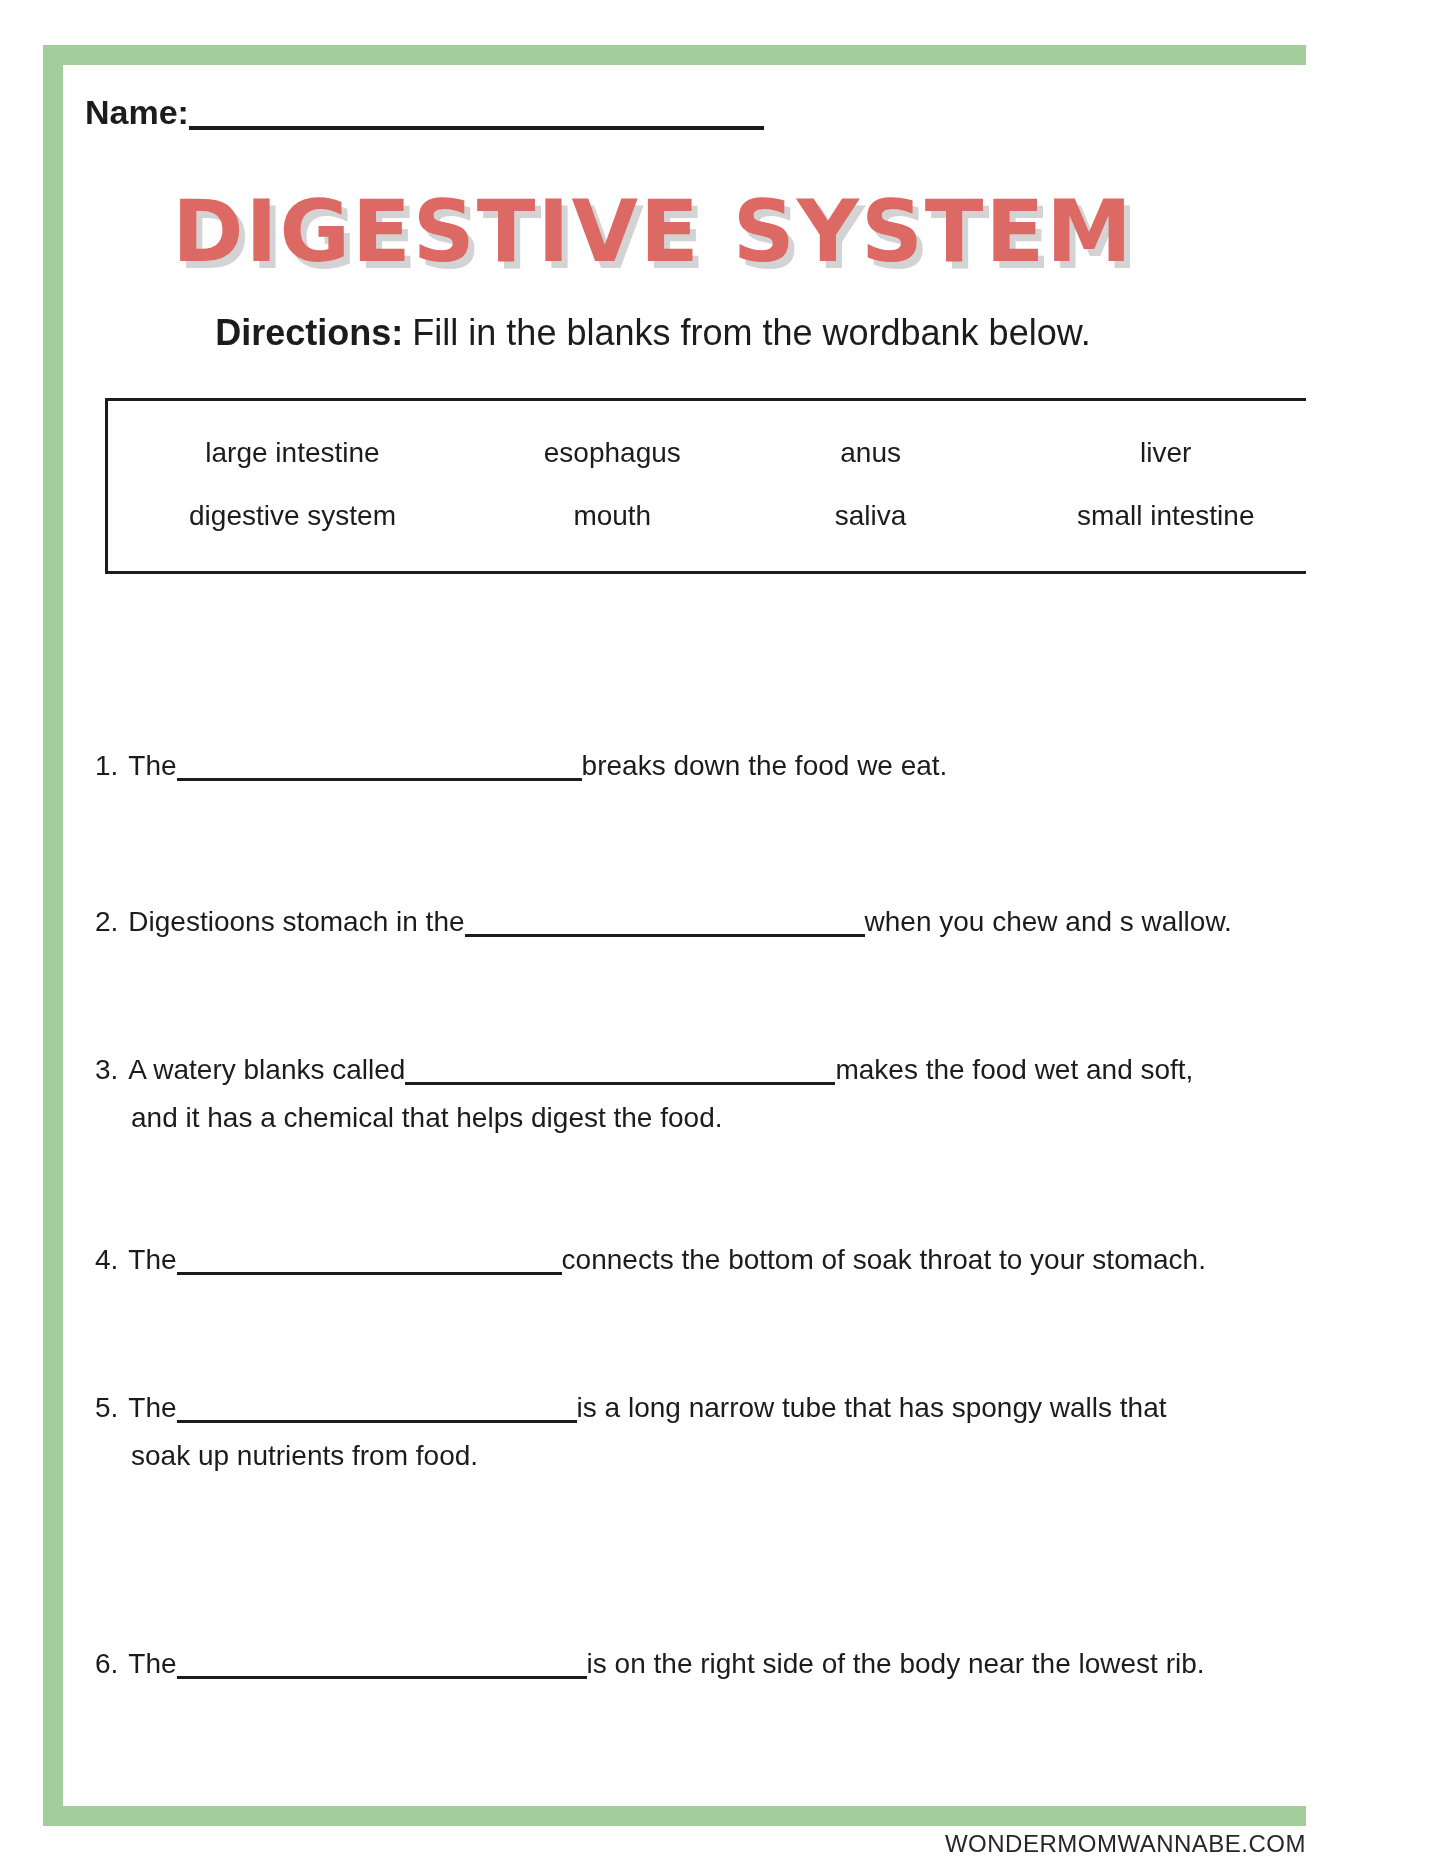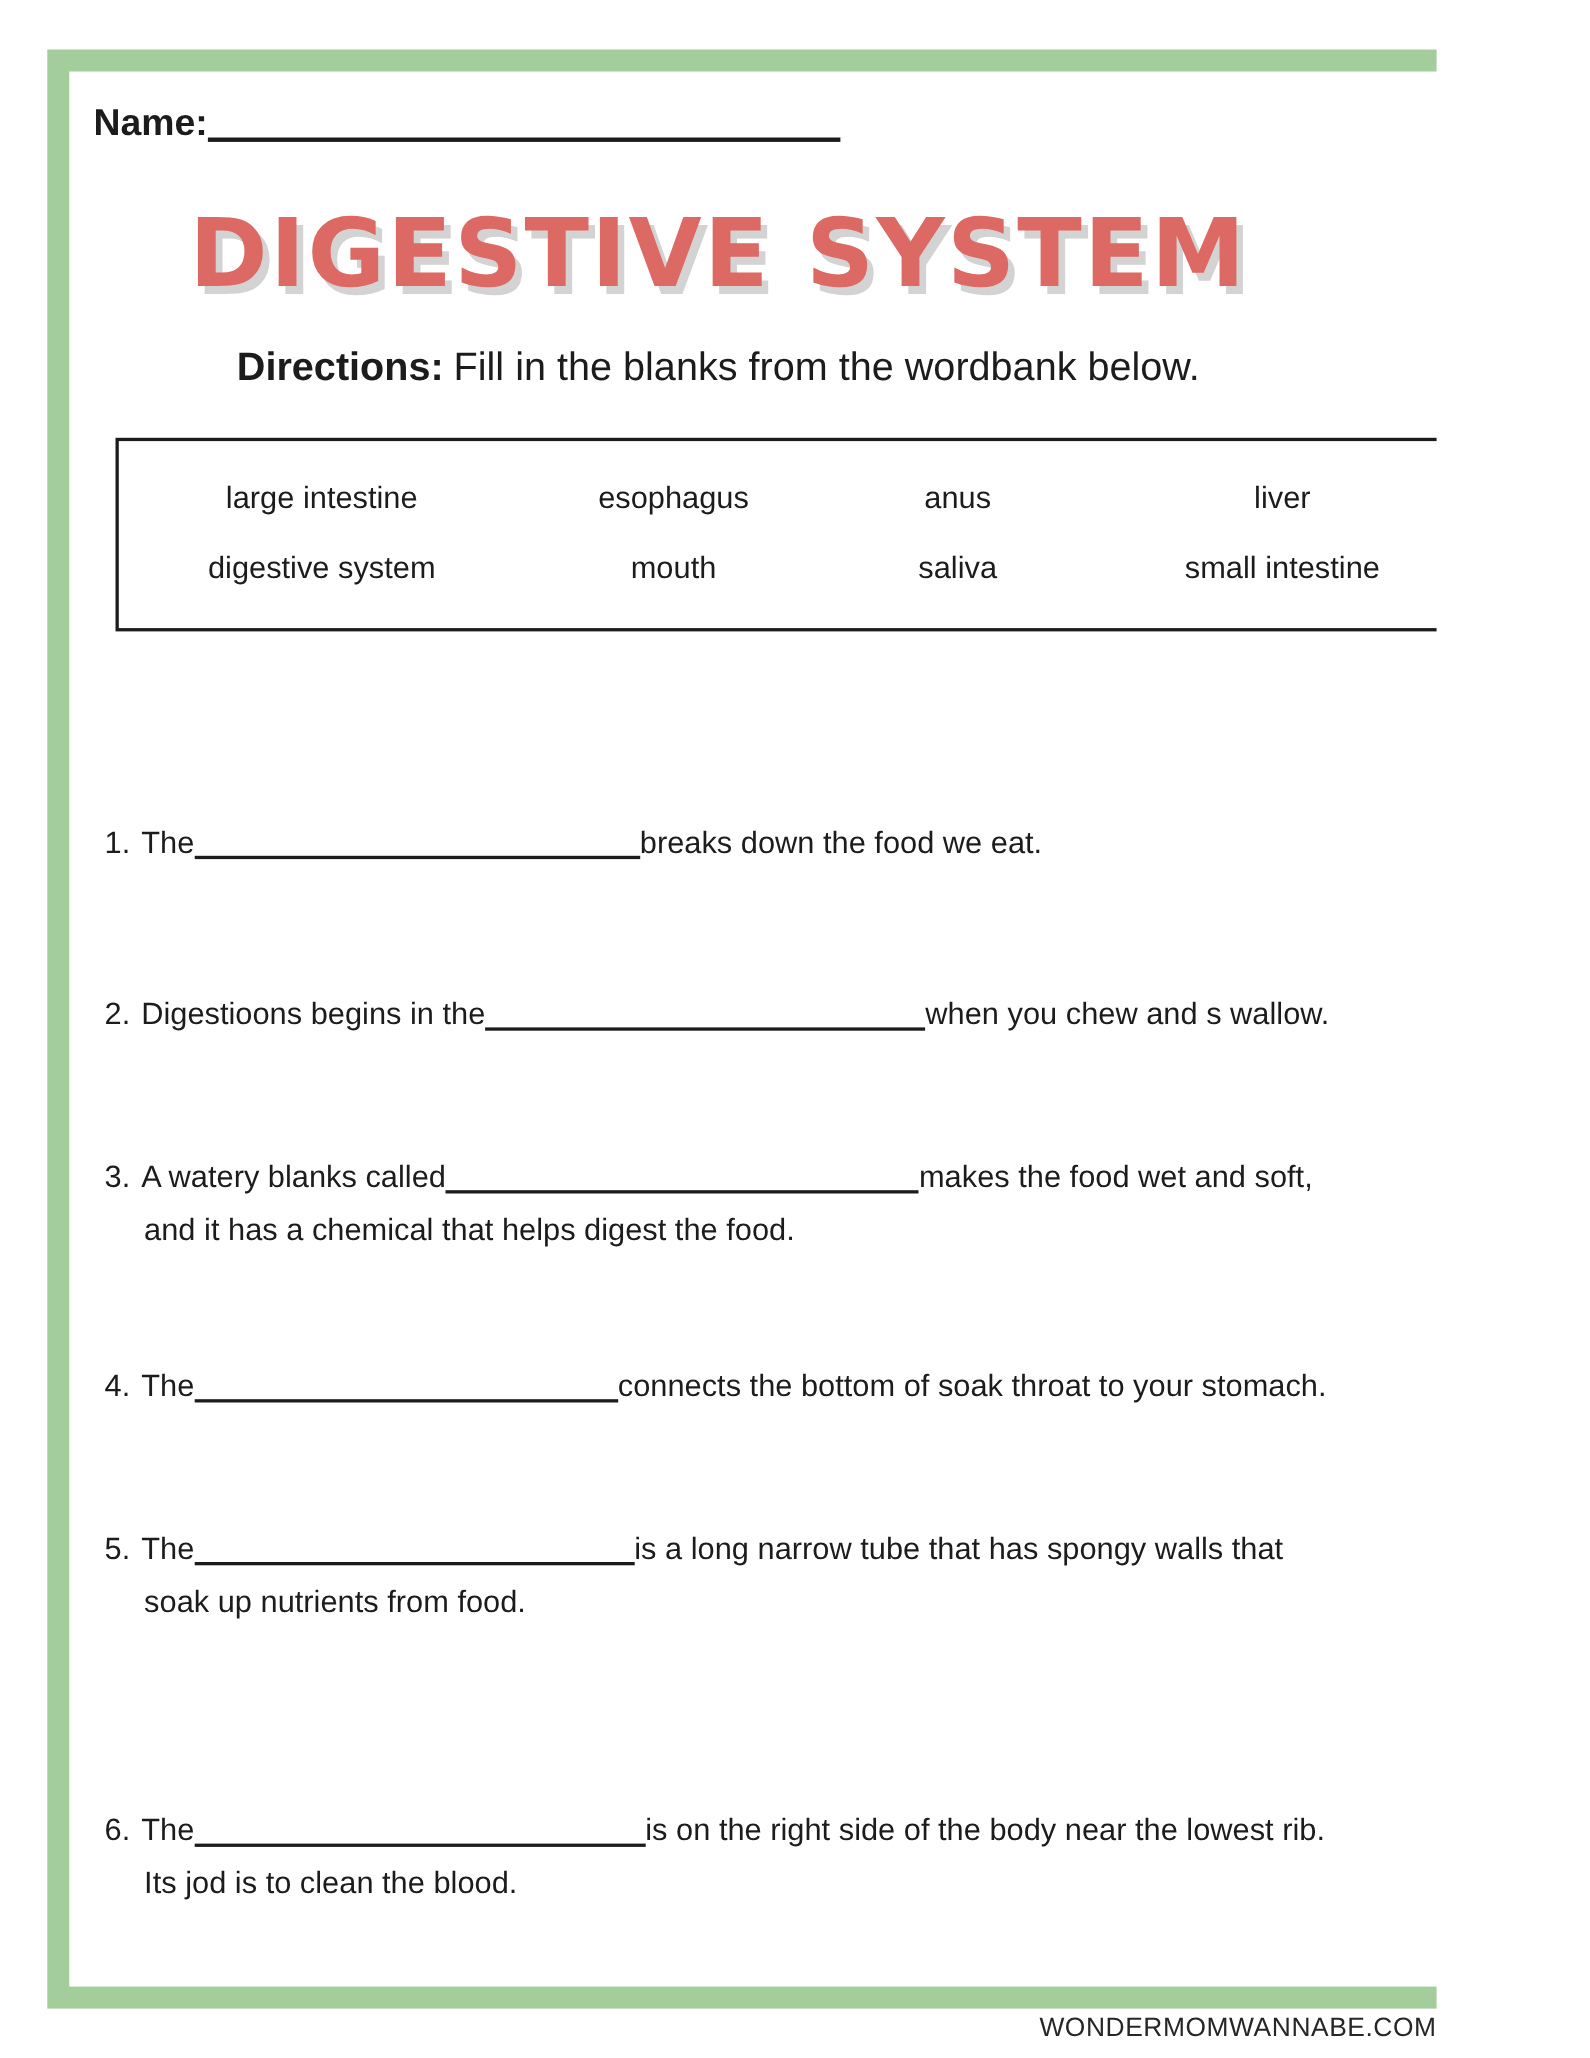--- a/index.html
+++ b/index.html
@@ -140,37 +140,36 @@
     <span>mouth</span>
     <span>saliva</span>
     <span>small intestine</span>
   </div>
 
   <div class="question" style="top:742px">
     <span class="q-num">1.</span><span>The</span><span class="blank" style="width:405px"></span><span>breaks down the food we eat.</span>
   </div>
 
   <div class="question" style="top:898px">
-    <span class="q-num">2.</span><span>Digestioons begins in the</span><span class="blank" style="width:400px"></span><span>when you chew and s wallow.</span>
+    <span class="q-num">2.</span><span>Digestioons stomach in the</span><span class="blank" style="width:400px"></span><span>when you chew and s wallow.</span>
   </div>
 
   <div class="question" style="top:1046px">
     <span class="q-num">3.</span><span>A watery blanks called</span><span class="blank" style="width:430px"></span><span>makes the food wet and soft,</span>
     <div class="q-line2">and it has a chemical that helps digest the food.</div>
   </div>
 
   <div class="question" style="top:1236px">
     <span class="q-num">4.</span><span>The</span><span class="blank" style="width:385px"></span><span>connects the bottom of soak throat to your stomach.</span>
   </div>
 
   <div class="question" style="top:1384px">
     <span class="q-num">5.</span><span>The</span><span class="blank" style="width:400px"></span><span>is a long narrow tube that has spongy walls that</span>
     <div class="q-line2">soak up nutrients from food.</div>
   </div>
 
   <div class="question" style="top:1640px">
     <span class="q-num">6.</span><span>The</span><span class="blank" style="width:410px"></span><span>is on the right side of the body near the lowest rib.</span>
-    <div class="q-line2">Its jod is to clean the blood.</div>
   </div>
 
   <div class="footer">WONDERMOMWANNABE.COM</div>
 
 </div>
 
 </body></html>

